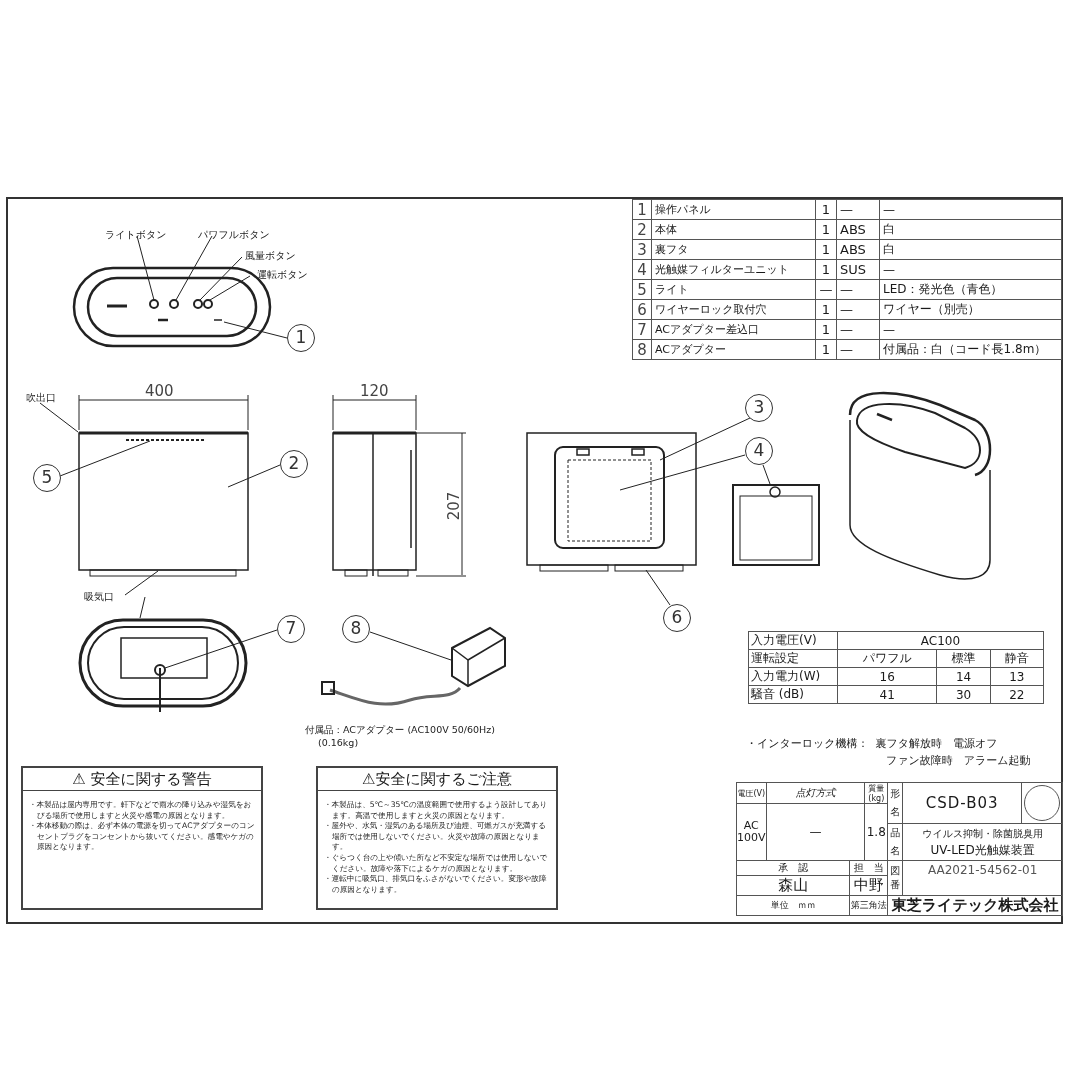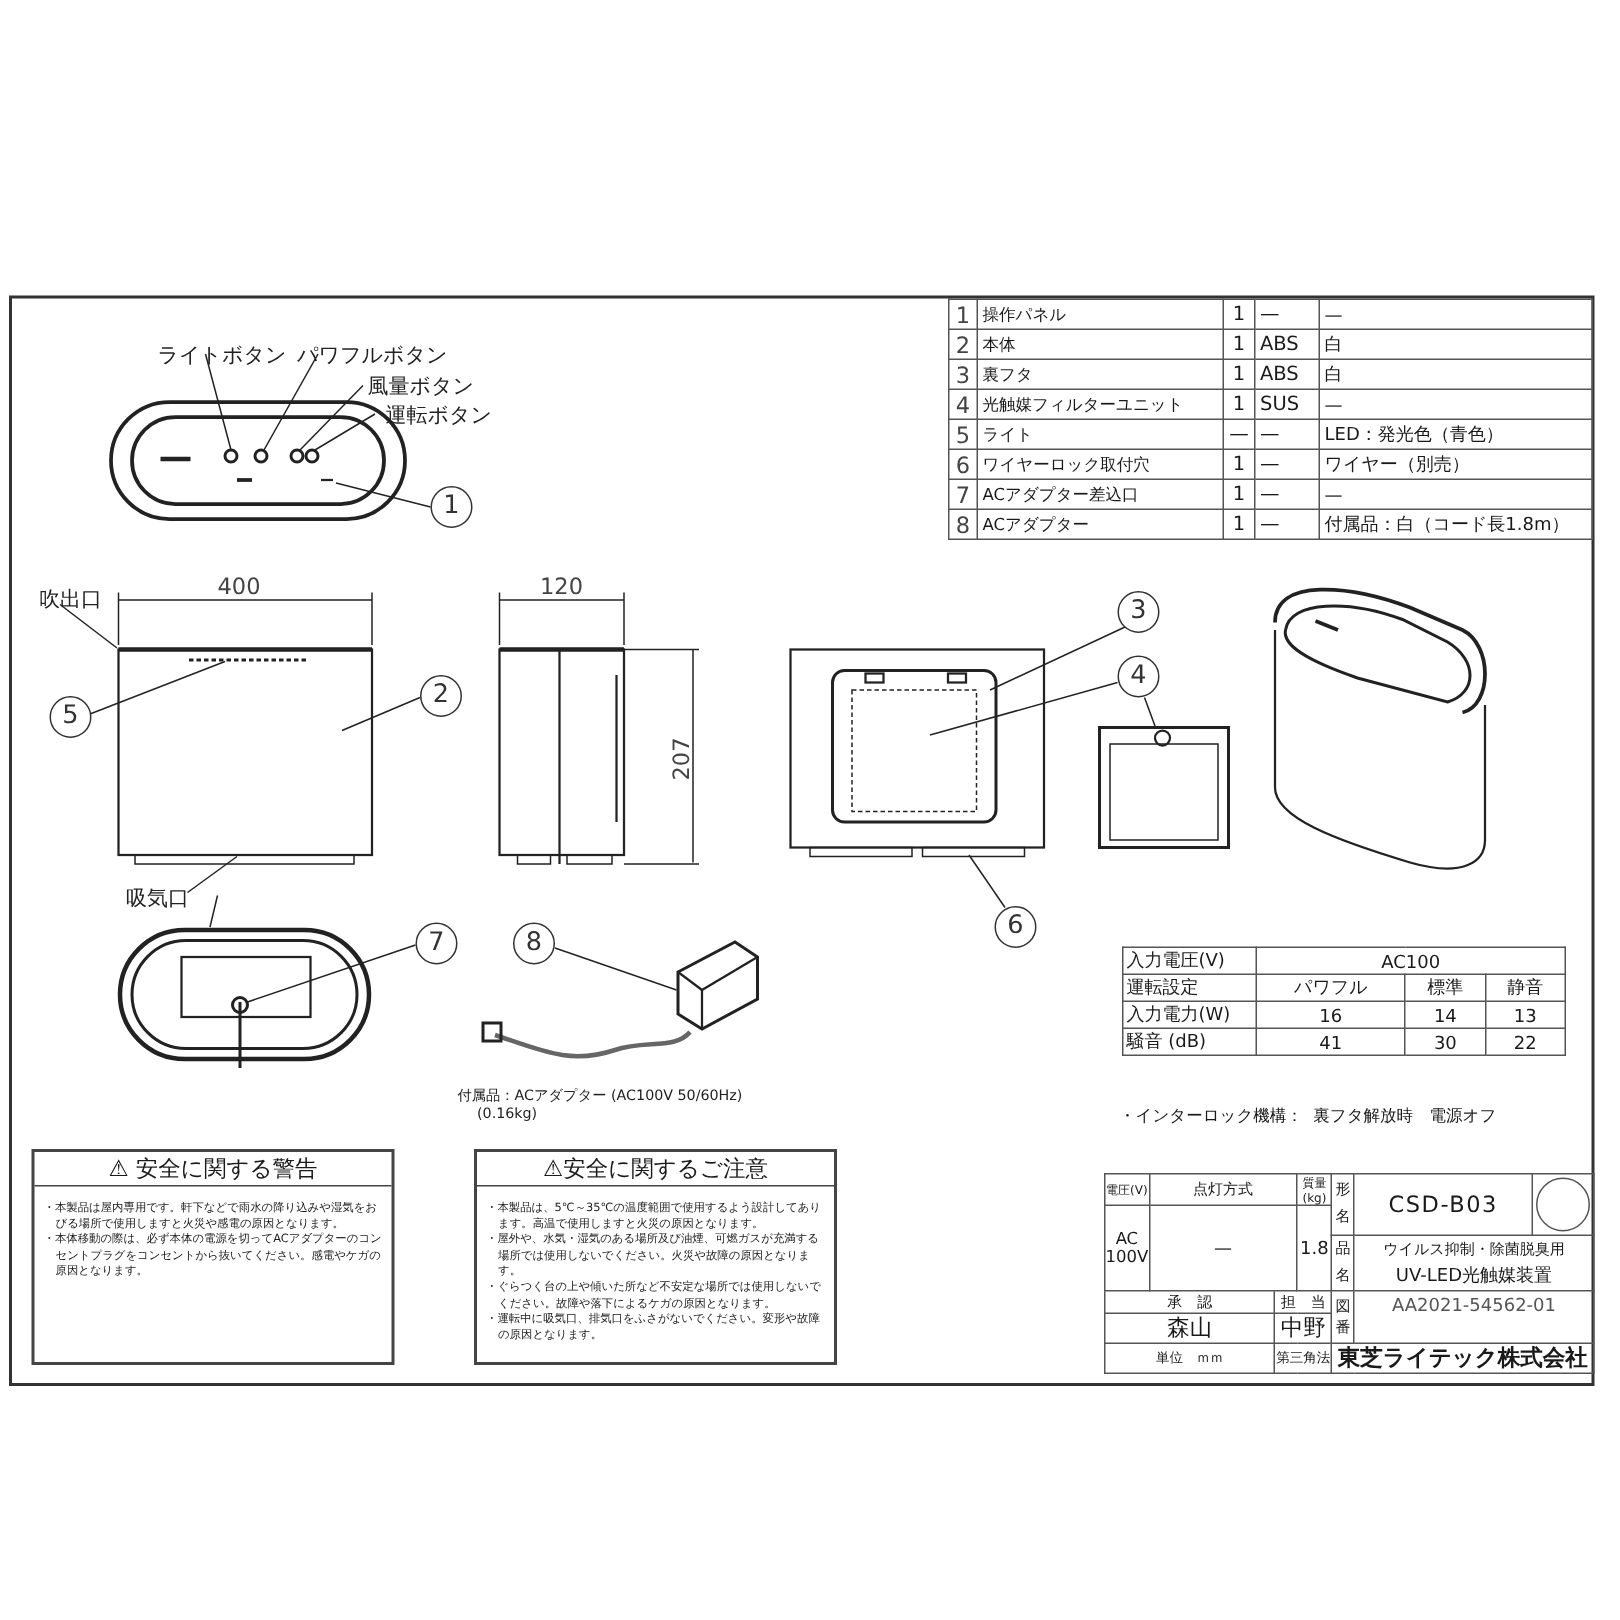--- a/index.html
+++ b/index.html
@@ -1,20 +1,20 @@
 <!DOCTYPE html>
 <html><head>
 <meta charset="utf-8">
 <style>
   html, body { margin:0; padding:0; }
   body { width:1080px; height:1080px; background:#ffffff; position:relative; overflow:hidden;
          font-family:"DejaVu Sans", sans-serif; color:#1a1a1a; }
   .frame { position:absolute; left:6px; top:197px; width:1057px; height:727px; border:2px solid #333; box-sizing:border-box; }
   svg.drawing { position:absolute; left:0; top:0; }
-  .lbl { position:absolute; font-size:14px; white-space:nowrap; color:#222; }
+  .lbl { position:absolute; font-size:10px; white-space:nowrap; color:#222; }
   .circle-num { position:absolute; width:28px; height:28px; border:1.5px solid #333; border-radius:50%;
                 box-sizing:border-box; font-size:17px; line-height:25px; text-align:center; background:#fff; color:#333; }
   .dim { position:absolute; font-size:15px; color:#444; }
 
   
   table { border-collapse:collapse; }
   .parts { position:absolute; left:632px; top:199px; width:430px; font-size:11px; }
   .parts td, .parts th { border:1px solid #555; padding:0 3px; height:19px; white-space:nowrap; font-weight:normal; }
   .parts th { font-size:14px; height:22px; }
   .parts td.no { font-size:15px; text-align:center; width:12px; color:#444; }
@@ -247,20 +247,21 @@
     <td class="h">騒音 (dB)</td>
     <td>41</td>
     <td>30</td>
     <td>22</td>
   </tr>
 </tbody>
   </table>
 
 <div class="interlock">
   <div><span>・インターロック機構：</span>&nbsp;&nbsp;<span>裏フタ解放時　電源オフ</span></div>
+  <div class="row2">ファン故障時　アラーム起動</div>
 </div>
 
 <div class="warn" style="left:21px;">
   <div class="title"><span>⚠</span> <span>安全に関する警告</span></div>
   <ul>
     <li>・本製品は屋内専用です。軒下などで雨水の降り込みや湿気をおびる場所で使用しますと火災や感電の原因となります。</li>
     <li>・本体移動の際は、必ず本体の電源を切ってACアダプターのコンセントプラグをコンセントから抜いてください。感電やケガの原因となります。</li>
   </ul>
 </div>
 
@@ -271,21 +272,21 @@
     <li>・屋外や、水気・湿気のある場所及び油煙、可燃ガスが充満する場所では使用しないでください。火災や故障の原因となります。</li>
     <li>・ぐらつく台の上や傾いた所など不安定な場所では使用しないでください。故障や落下によるケガの原因となります。</li>
     <li>・運転中に吸気口、排気口をふさがないでください。変形や故障の原因となります。</li>
   </ul>
 </div>
 
 <table class="tb">
   <tbody>
       <tr style="height:18px;">
     <td style="width:22px;font-size:8px;">電圧(V)</td>
-    <td colspan="2" style="width:78px;font-size:10px;">点灯方式</td>
+    <td colspan="2" style="width:78px;font-size:10px;font-style:italic;">点灯方式</td>
     <td style="width:22px;font-size:8px;">質量(kg)</td>
     <td rowspan="2" style="width:14px;font-size:10px;line-height:18px;">形名</td>
     <td rowspan="2" style="font-size:15px;letter-spacing:1px;">CSD-B03</td>
     <td rowspan="2" style="width:40px;">
           <div style="width:34px;height:34px;border:1px solid #555;border-radius:50%;margin:auto;"></div>
         </td>
   </tr>
   <tr style="height:20px;">
     <td rowspan="2" style="font-size:11px;white-space:pre-line;line-height:12px;">AC
 100V</td>

